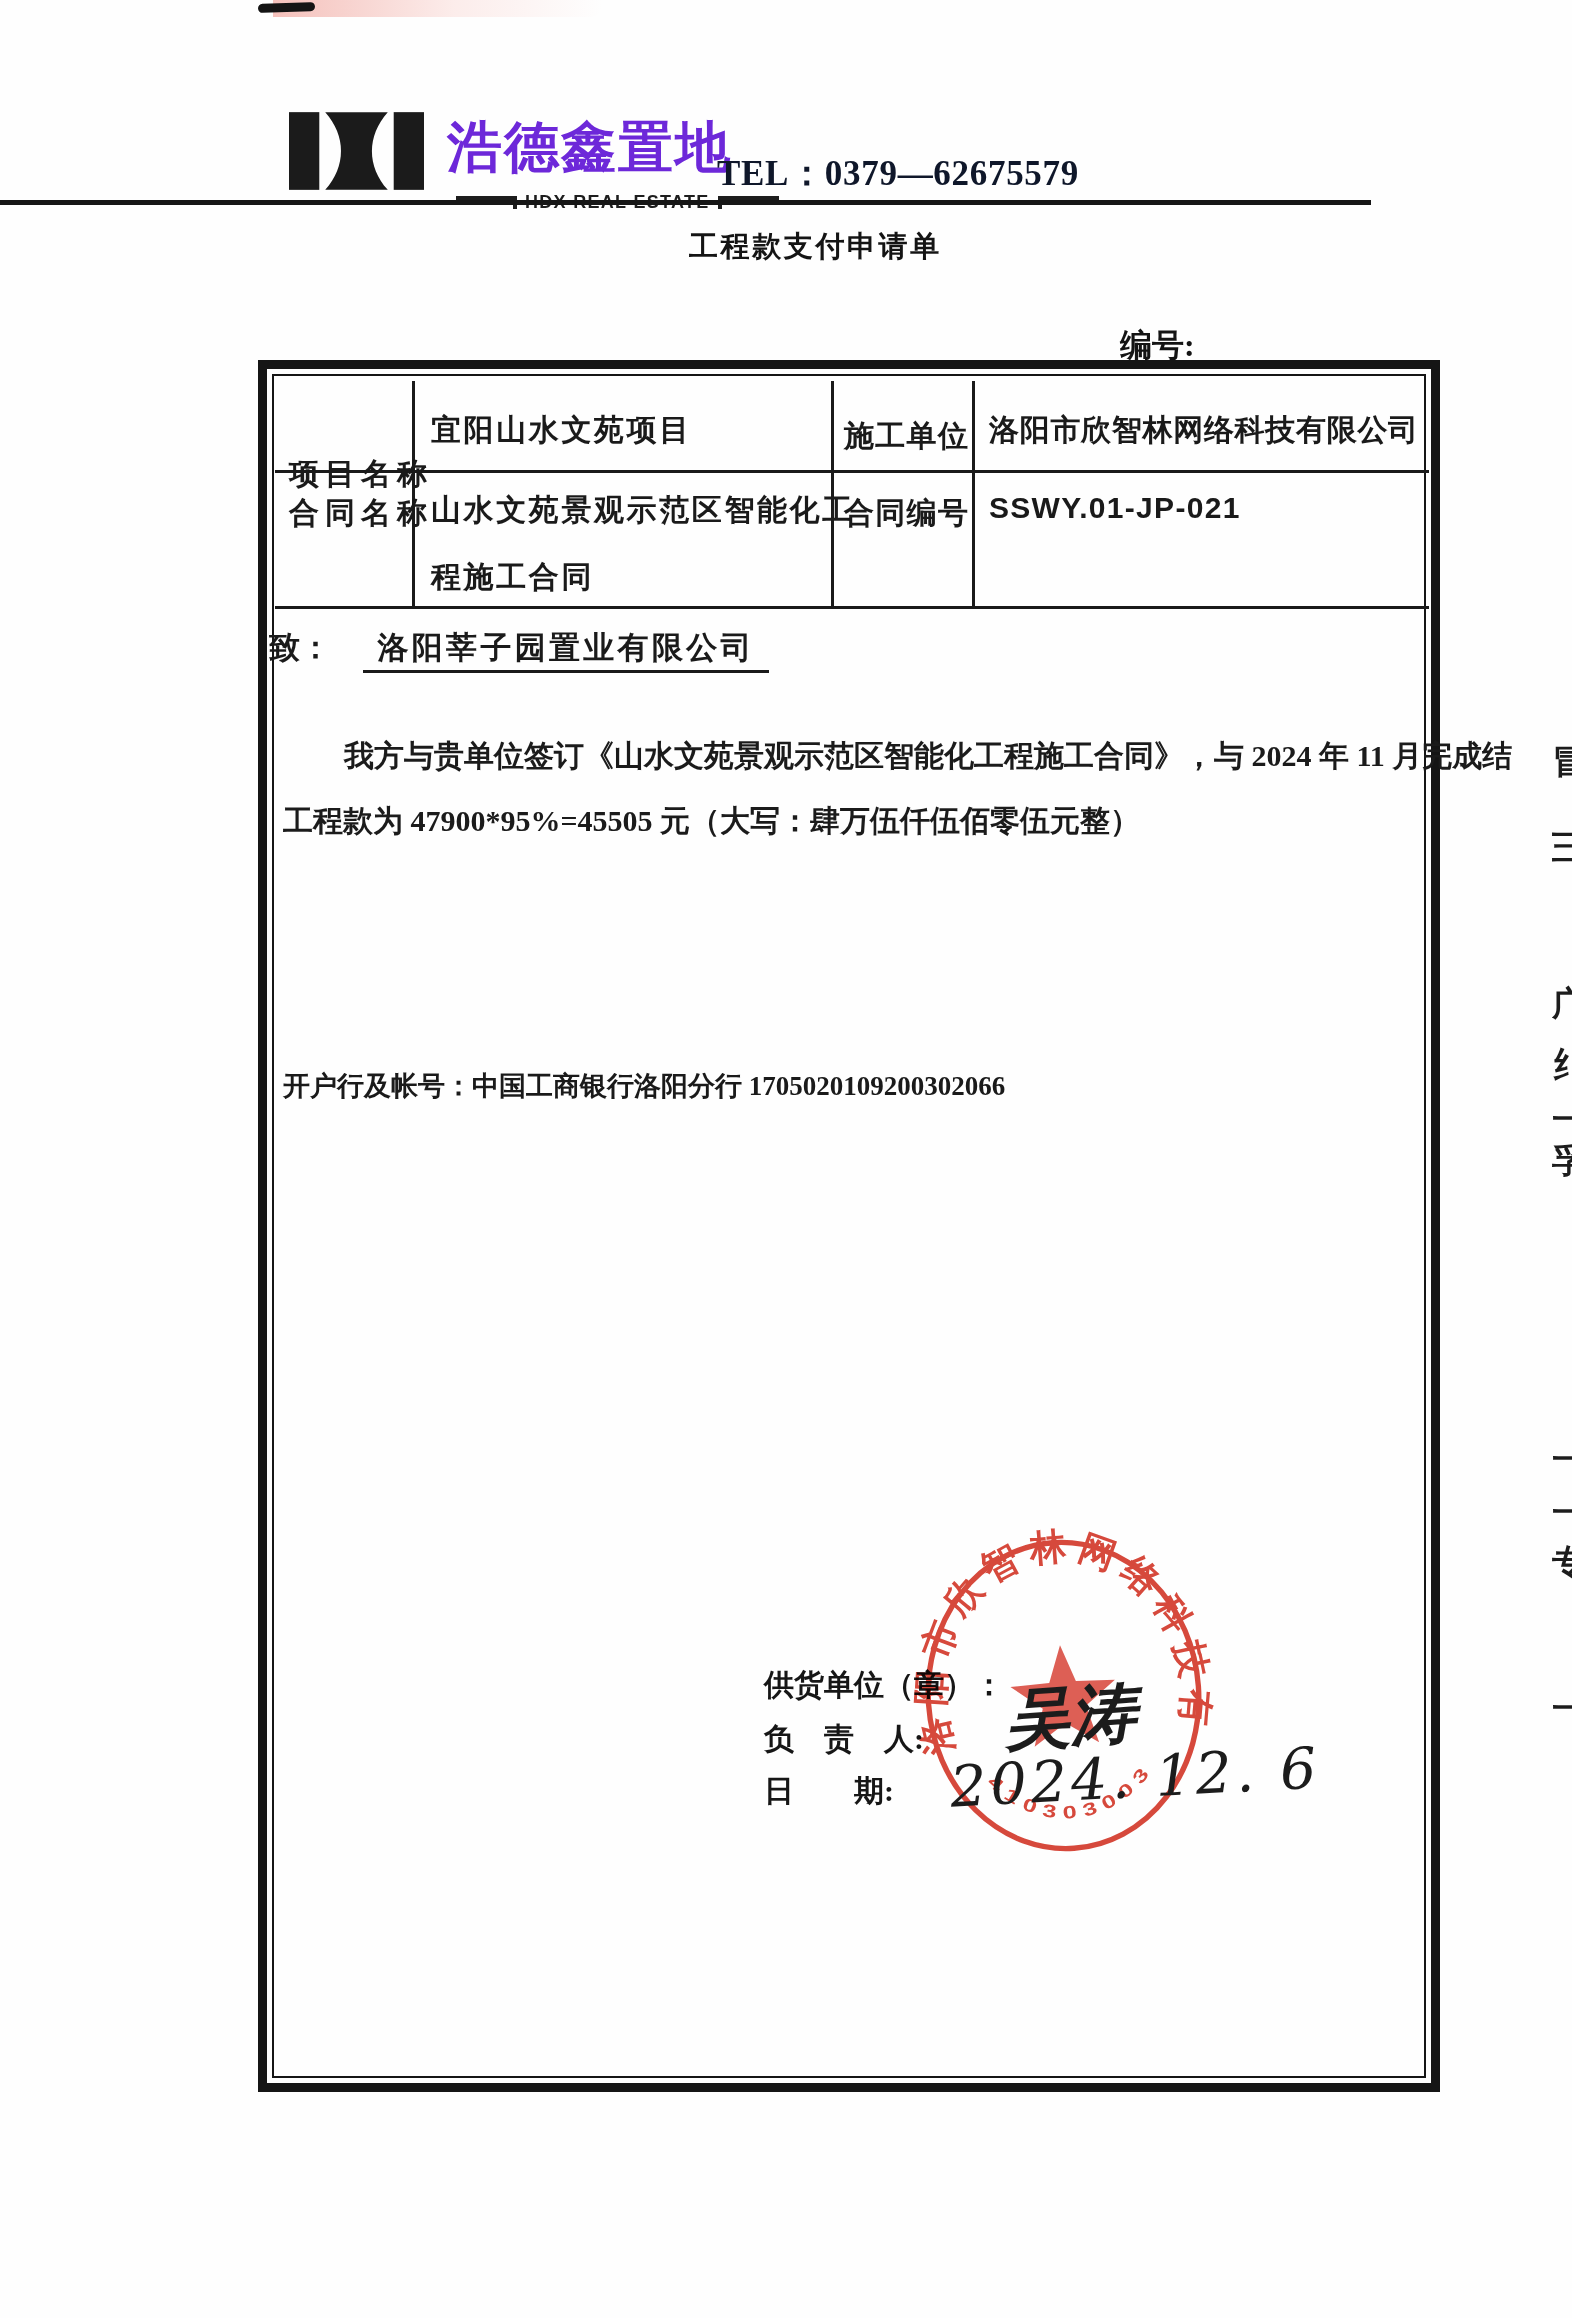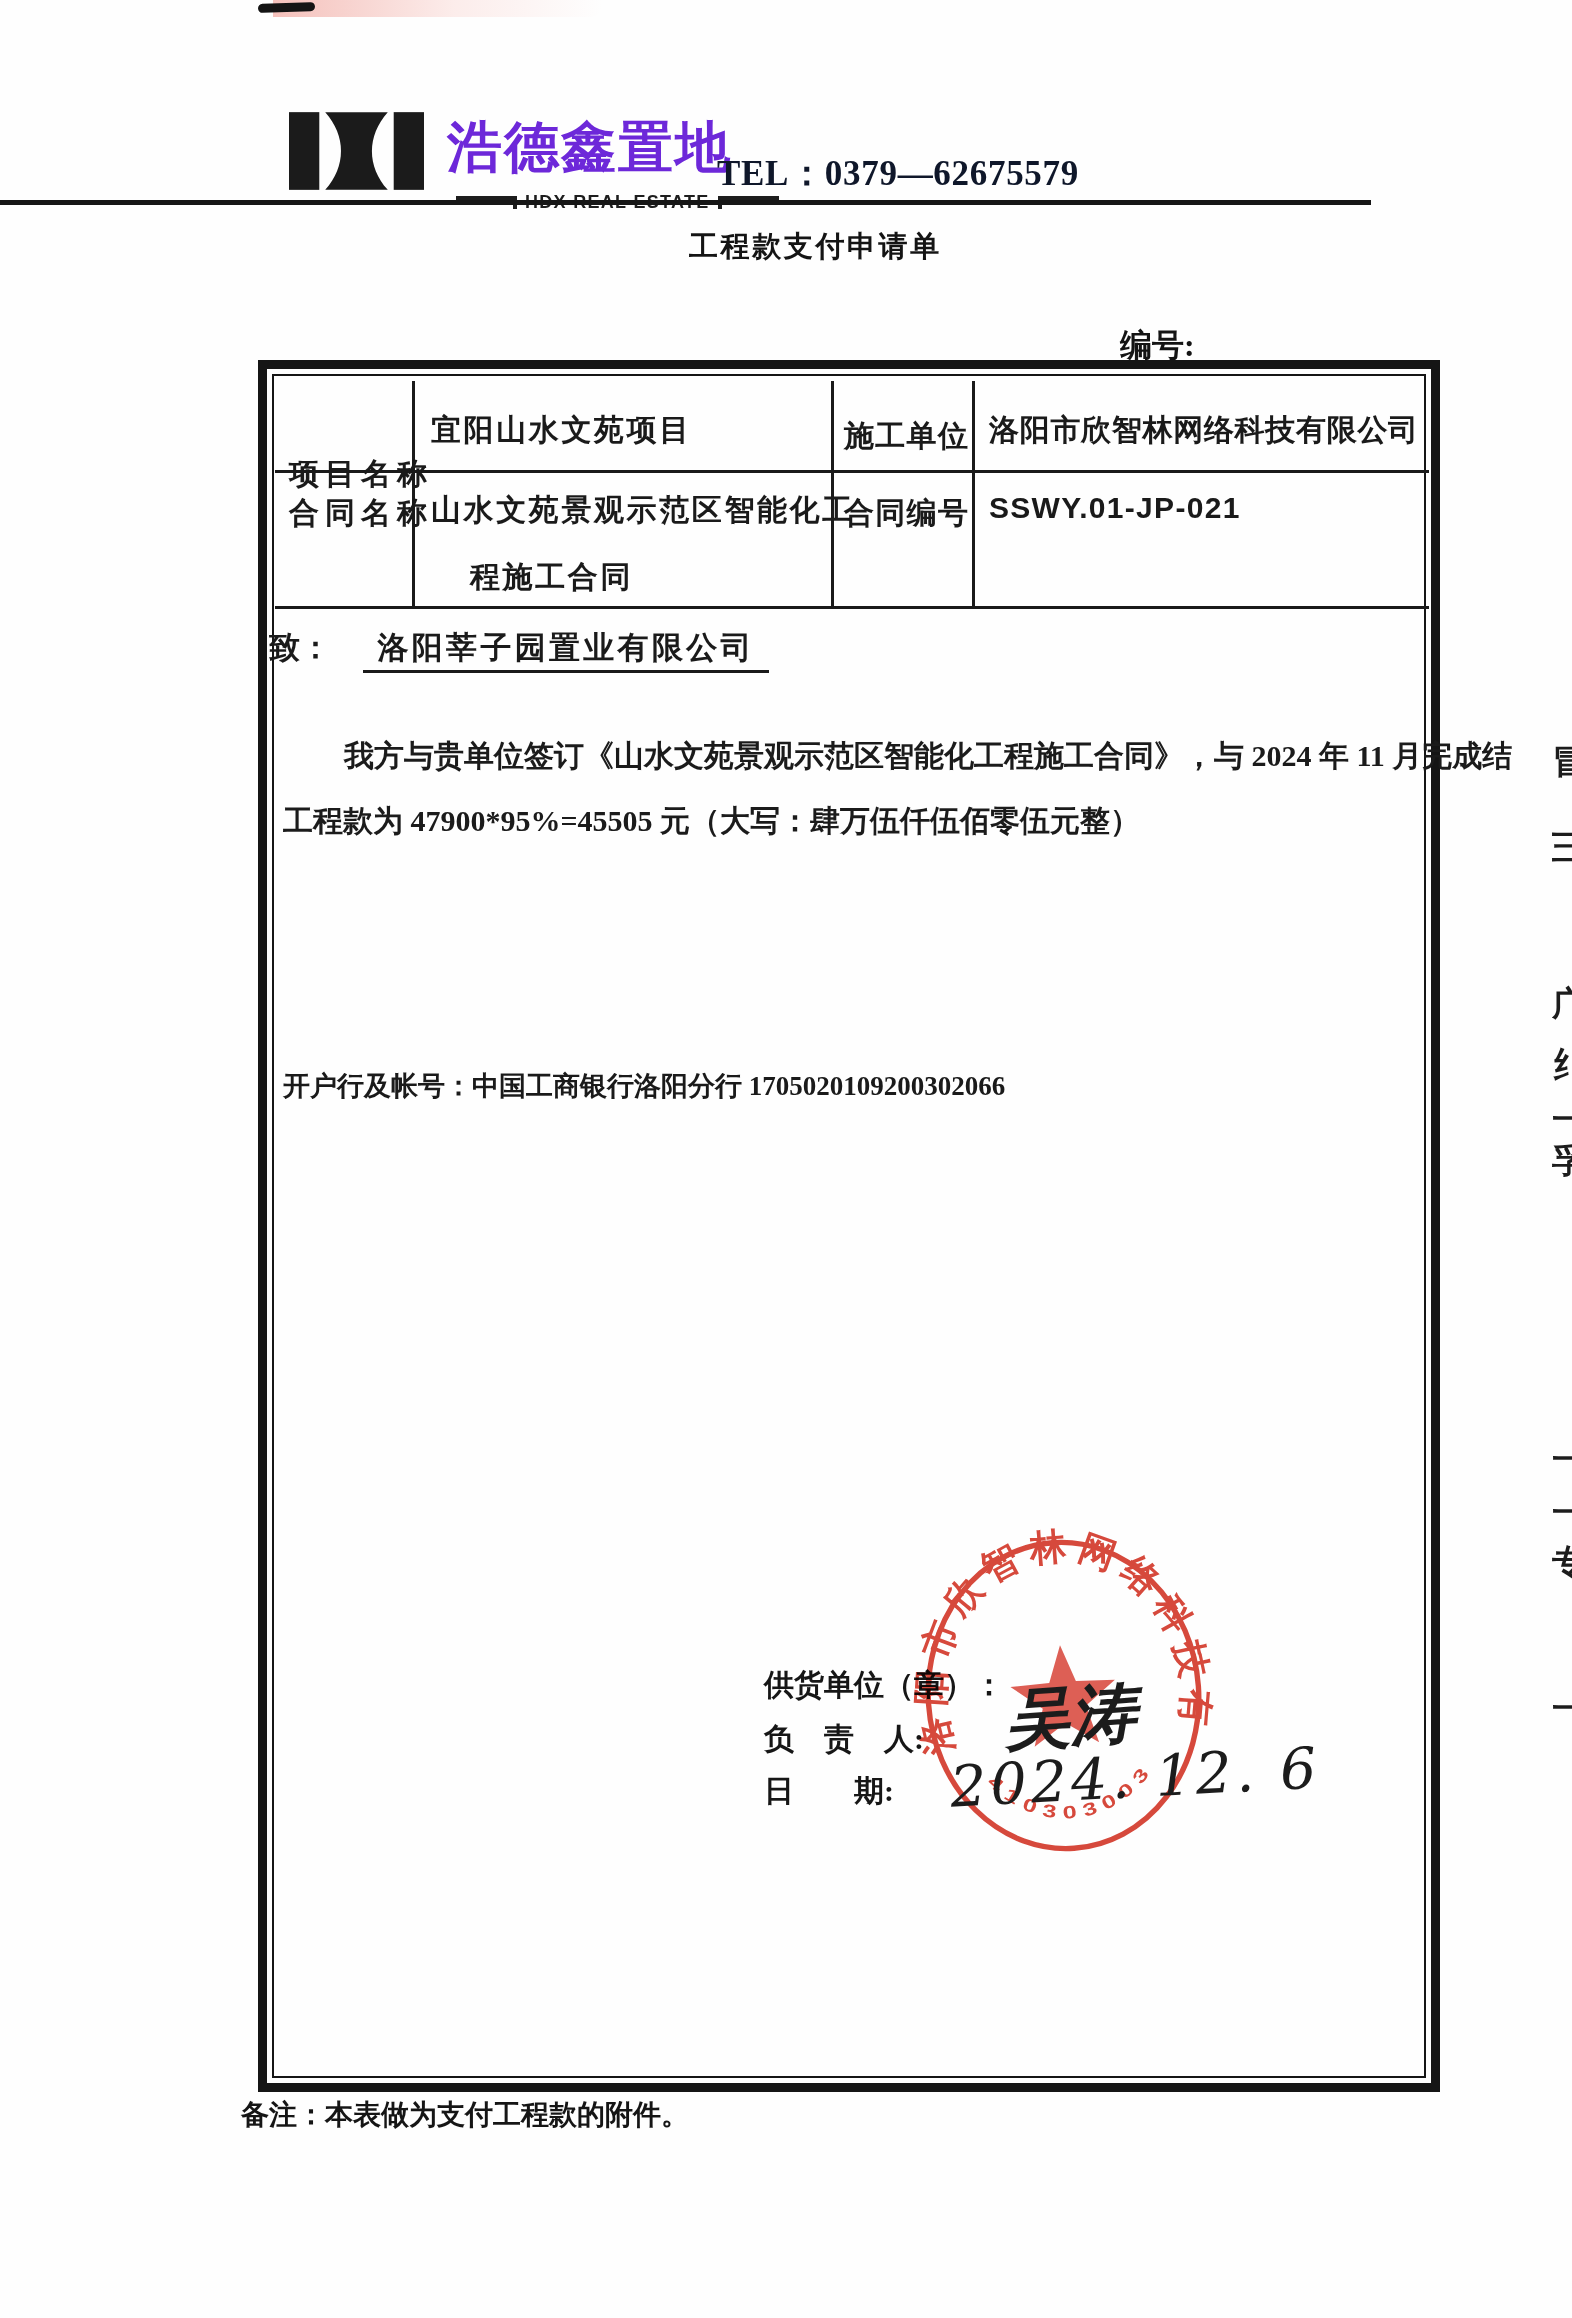--- a/index.html
+++ b/index.html
@@ -40,21 +40,21 @@
   .h2{left:275px;top:606px;width:1154px;}
   
   .cell{font-size:30px;font-weight:bold;color:#1a1a1a;white-space:nowrap;}
   .c-label{letter-spacing:6px;}
   .r1l1{left:289px;top:410px;margin-top:44px;}
   .r1v1{left:431px;top:410px;letter-spacing:2.6px;}
   .r1l2{left:844px;top:410px;letter-spacing:1.3px;margin-top:6px;}
   .r1v2{left:989px;top:410px;letter-spacing:0.7px;}
   .r2l1{left:289px;top:493px;}
   .r2v1a{left:431px;top:490px;letter-spacing:2.6px;}
-  .r2v1b{left:431px;top:557px;letter-spacing:2.6px;margin-left:39px;}
+  .r2v1b{left:431px;top:557px;letter-spacing:2.6px;}
   .r2l2{left:844px;top:493px;letter-spacing:1.3px;}
   .r2v2{left:989px;top:491px;font-family:"Liberation Sans","DejaVu Sans",sans-serif;letter-spacing:1.3px;}
   
   .to-line{left:269px;top:627px;font-size:31px;font-weight:bold;white-space:nowrap;}
   .to-value{margin-left:32px;border-bottom:3.3px solid #1a1a1a;padding:0 14.5px 5.3px 14.5px;letter-spacing:3.3px;}
   .para{left:283px;top:723px;width:1130px;font-size:30px;font-weight:bold;line-height:65px;color:#1b1b1b;}
   .para .ln{white-space:nowrap;}
   .para .ln:first-child{padding-left:61px;}
   .bank{left:283px;top:1068px;font-size:27px;font-weight:bold;white-space:nowrap;}
   
@@ -144,21 +144,20 @@
         <text font-size="30" font-weight="bold" fill="#d43a2c" letter-spacing="9" font-family="'Liberation Sans','DejaVu Sans',sans-serif">
           <textPath href="#sealBottomArc" textLength="470" lengthAdjust="spacingAndGlyphs">4103030030109</textPath>
         </text>
       </g>
     </svg>
   </div>
 
   <div class="abs hand hand-name">吴涛</div>
   <div class="abs hand hand-date">2024. 12. 6</div>
 
-  <div class="abs note">备注：本表做为支付工程款的附件。</div>
 
   <div class="abs edge-frag" style="top:739px">冒</div>
   <div class="abs edge-frag" style="top:825px">彐</div>
   <div class="abs edge-frag" style="top:981px">广</div>
   <div class="abs edge-frag" style="top:1042px">纟</div>
   <div class="abs edge-frag" style="top:1097px">一</div>
   <div class="abs edge-frag" style="top:1138px">孚</div>
   <div class="abs edge-frag" style="top:1437px">一</div>
   <div class="abs edge-frag" style="top:1490px">一</div>
   <div class="abs edge-frag" style="top:1540px">专</div>

